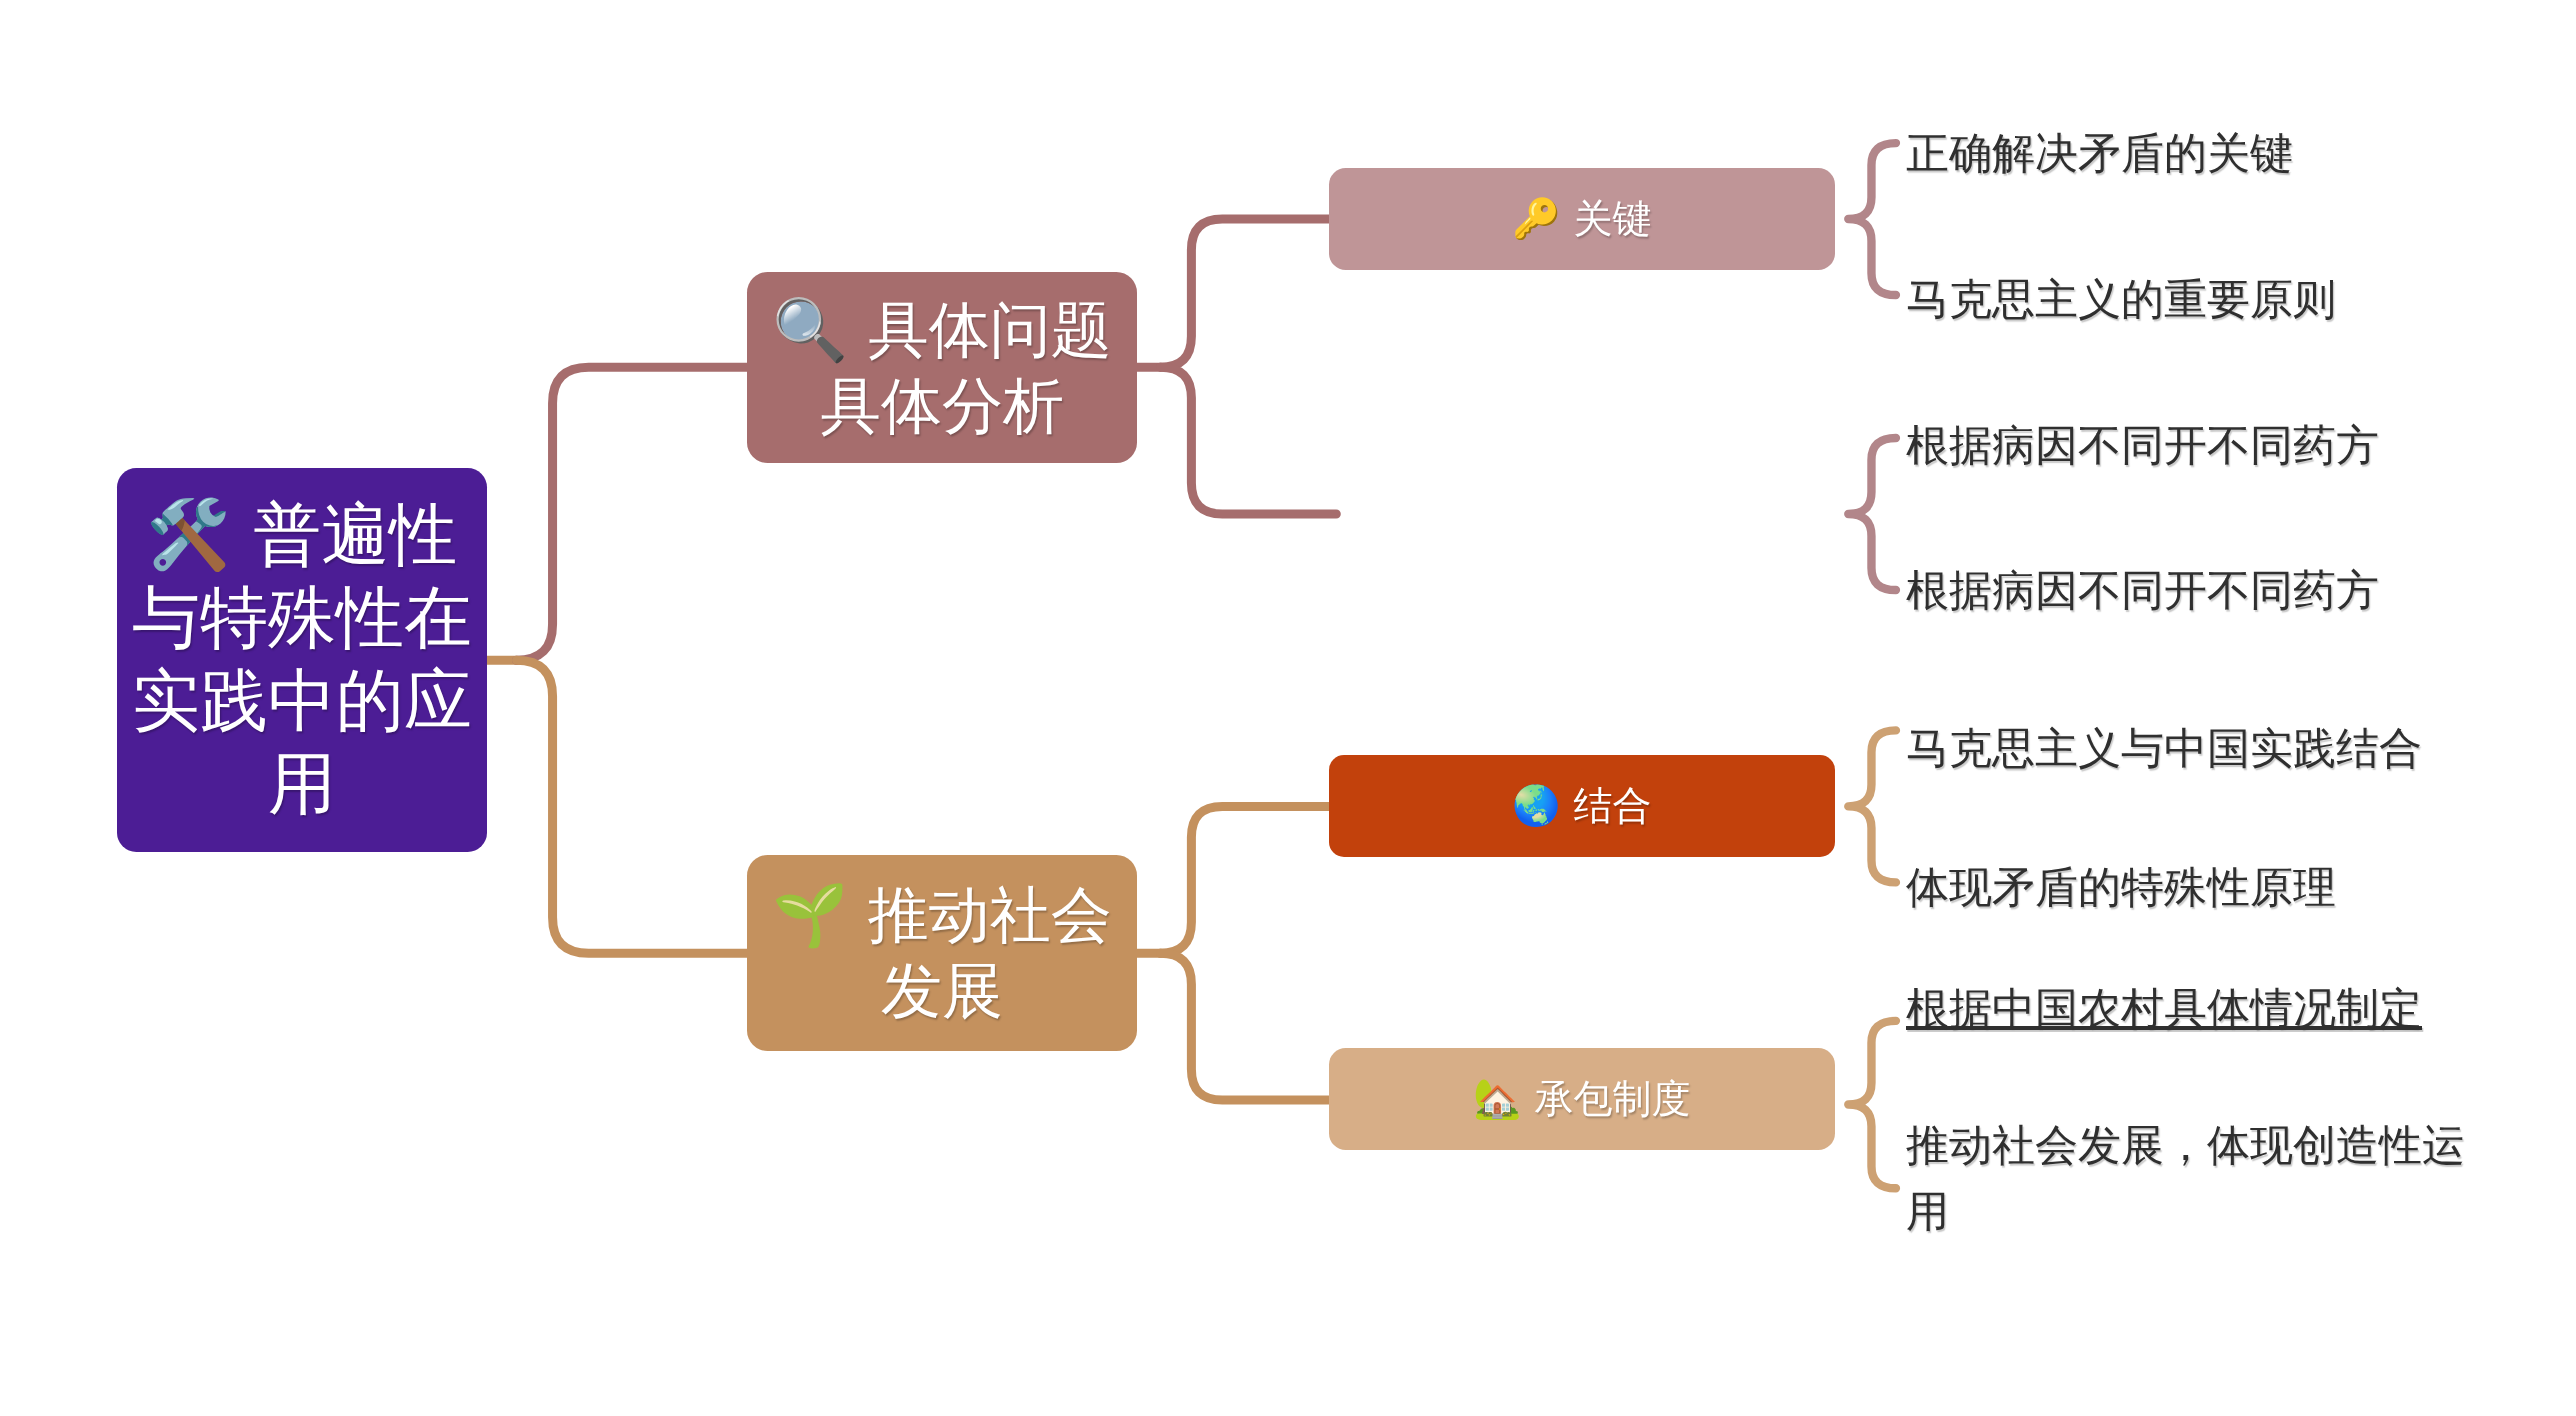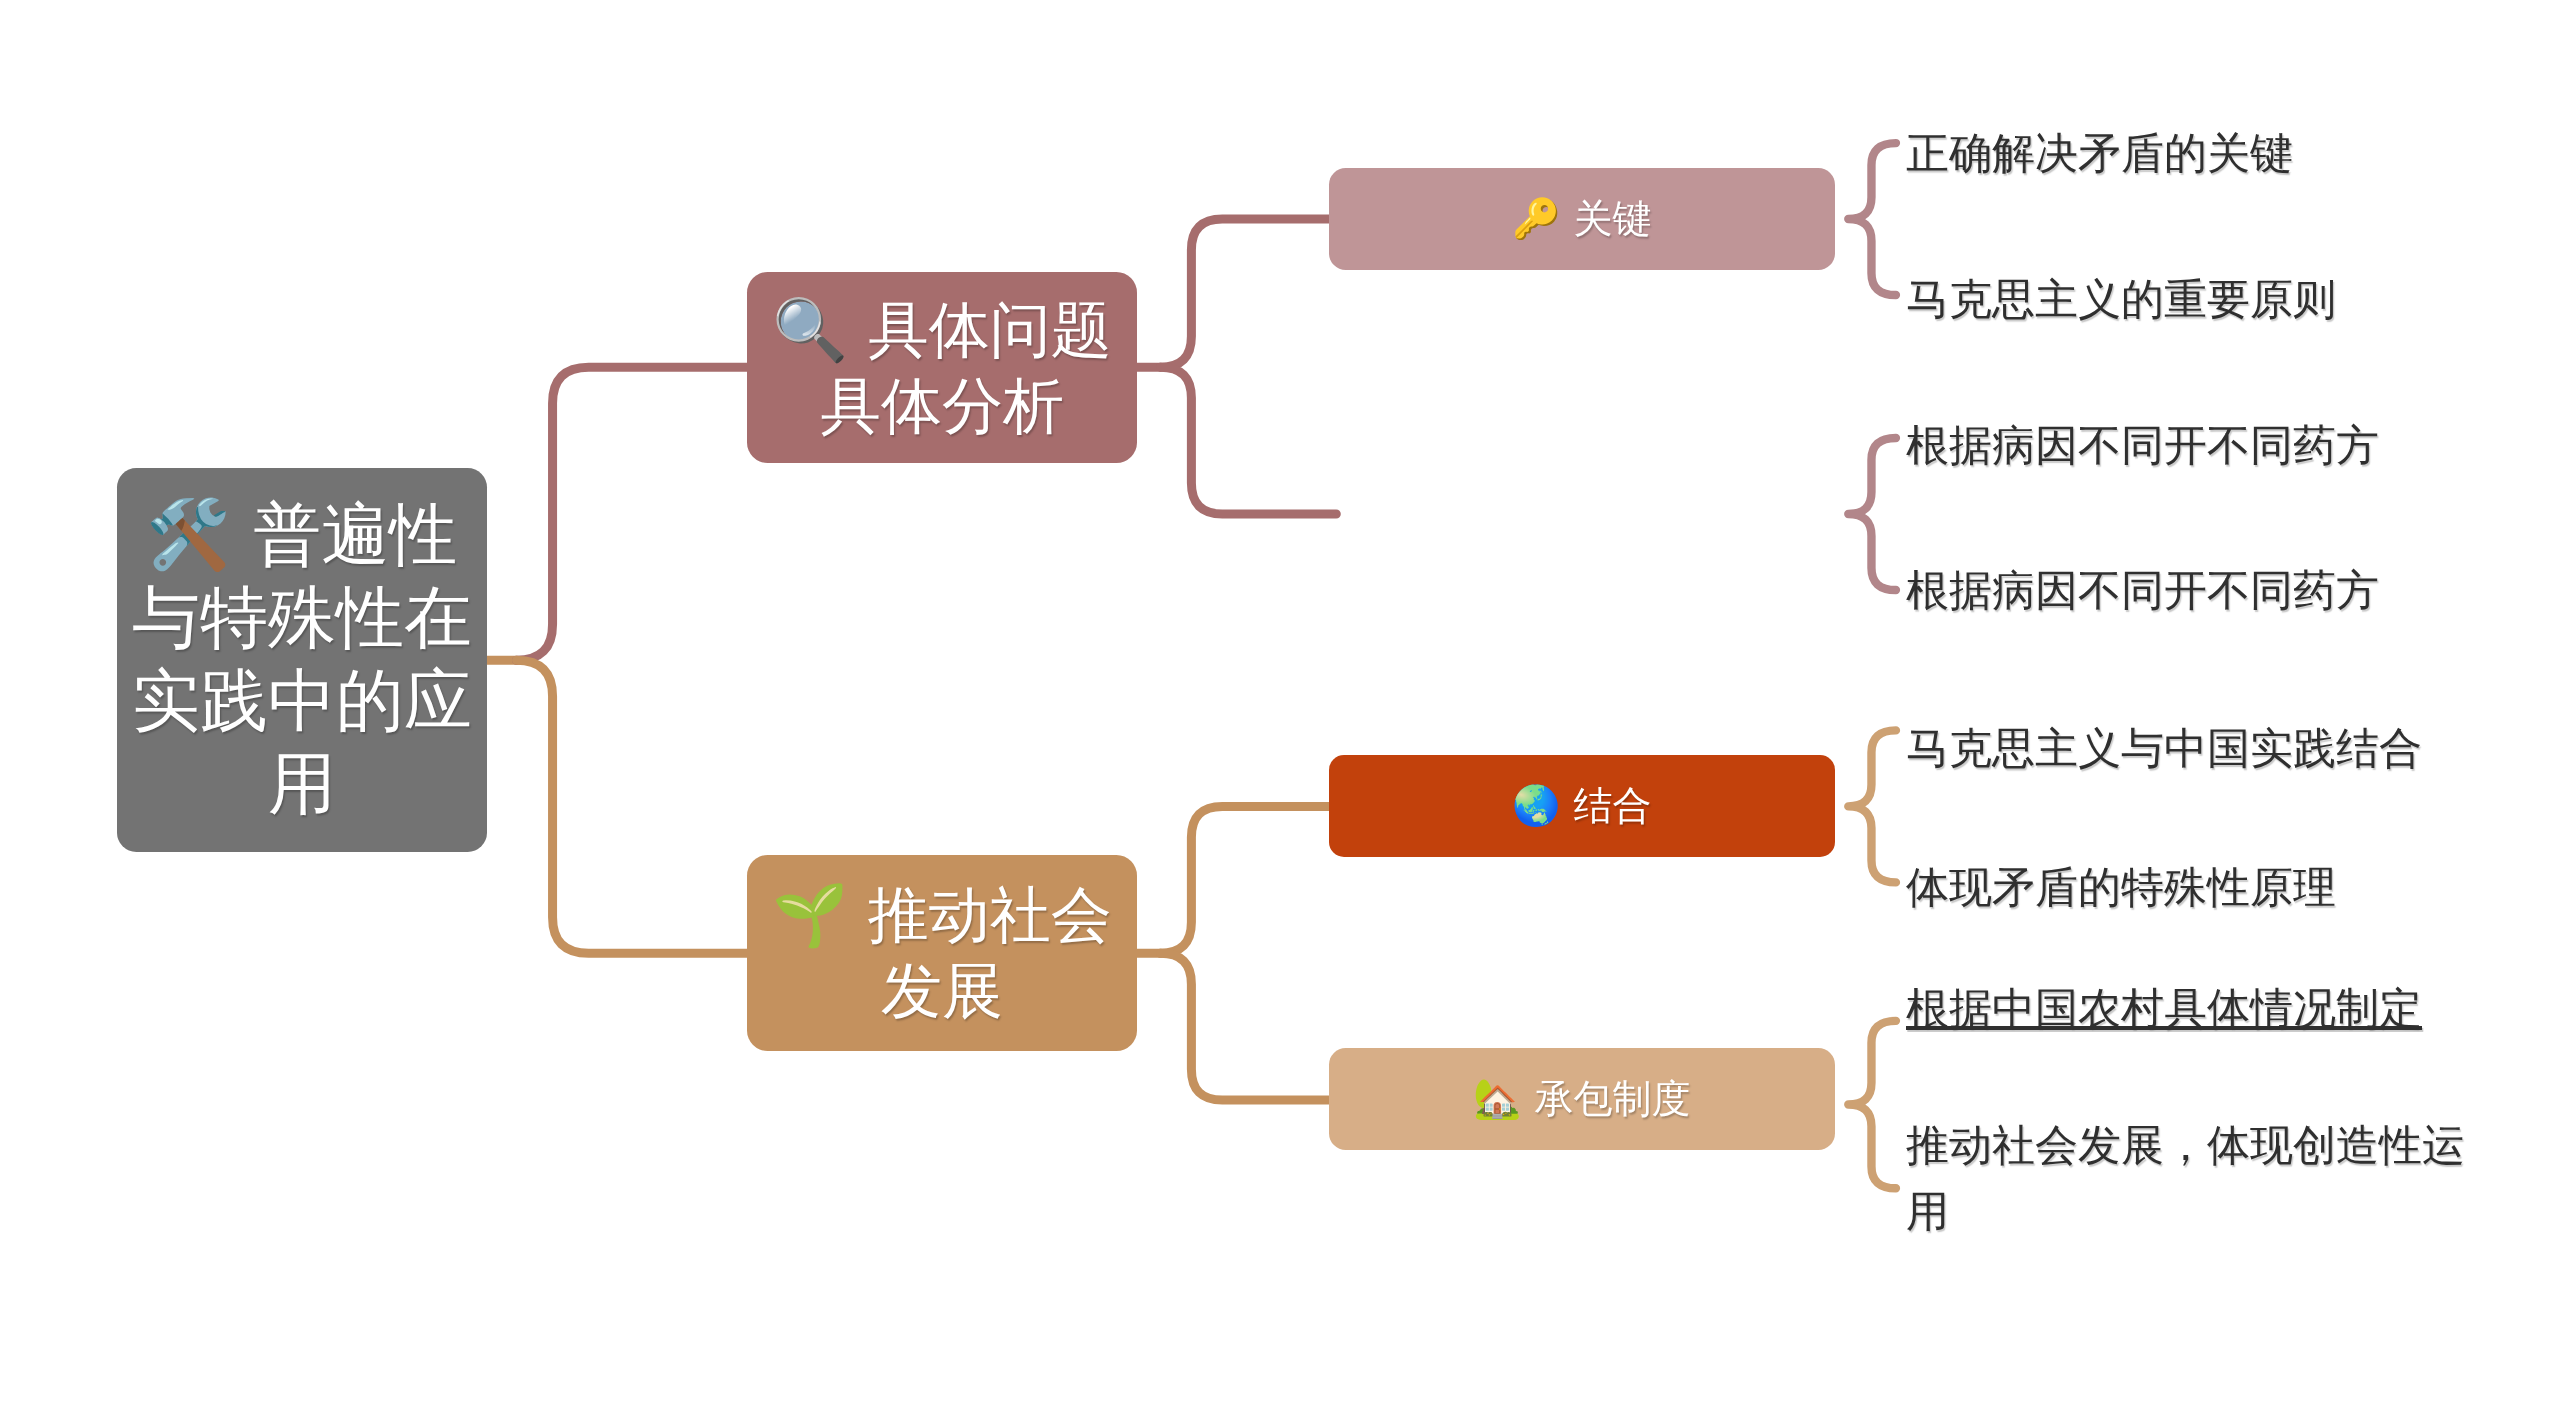--- a/index.html
+++ b/index.html
@@ -86,21 +86,21 @@
     <path stroke-width="14" d="M 1761 1480 L 1802 1480" stroke="#C4915E"></path>
     <path stroke-width="14" d="M 1802 1480 Q 1850 1480 1850 1432 L 1850 1300 Q 1850 1252 1898 1252 L 2075 1252" stroke="#C4915E"></path>
     <path stroke-width="14" d="M 1802 1480 Q 1850 1480 1850 1528 L 1850 1660 Q 1850 1708 1898 1708 L 2075 1708" stroke="#C4915E"></path>
 
     <path stroke-width="13" d="M 2944 222 Q 2906 222 2906 256 L 2906 306 Q 2906 340 2870 340 Q 2906 340 2906 374 L 2906 424 Q 2906 458 2944 458" stroke="#B2868A"></path>
     <path stroke-width="13" d="M 2944 680 Q 2906 680 2906 714 L 2906 764 Q 2906 798 2870 798 Q 2906 798 2906 832 L 2906 882 Q 2906 916 2944 916" stroke="#B2868A"></path>
     <path stroke-width="13" d="M 2944 1134 Q 2906 1134 2906 1168 L 2906 1218 Q 2906 1252 2870 1252 Q 2906 1252 2906 1286 L 2906 1336 Q 2906 1370 2944 1370" stroke="#CDA173"></path>
     <path stroke-width="13" d="M 2944 1585 Q 2906 1585 2906 1619 L 2906 1681 Q 2906 1715 2870 1715 Q 2906 1715 2906 1749 L 2906 1811 Q 2906 1845 2944 1845" stroke="#CDA173"></path>
   </svg>
 
-  <div class="node root-node" style="background: #737373;">
+  <div class="node root-node" style="background: #4c1d95;">
     <div class="txt">
       <span class="icon">🛠️</span><span class="label">普遍性与特殊性在实践中的应用</span>
     </div>
   </div>
 
   <div class="node branch-node branch-analysis" style="background: rgb(166, 109, 109);">
     <div class="txt">
       <span class="icon">🔍</span><span class="label">具体问题具体分析</span>
     </div>
   </div>

